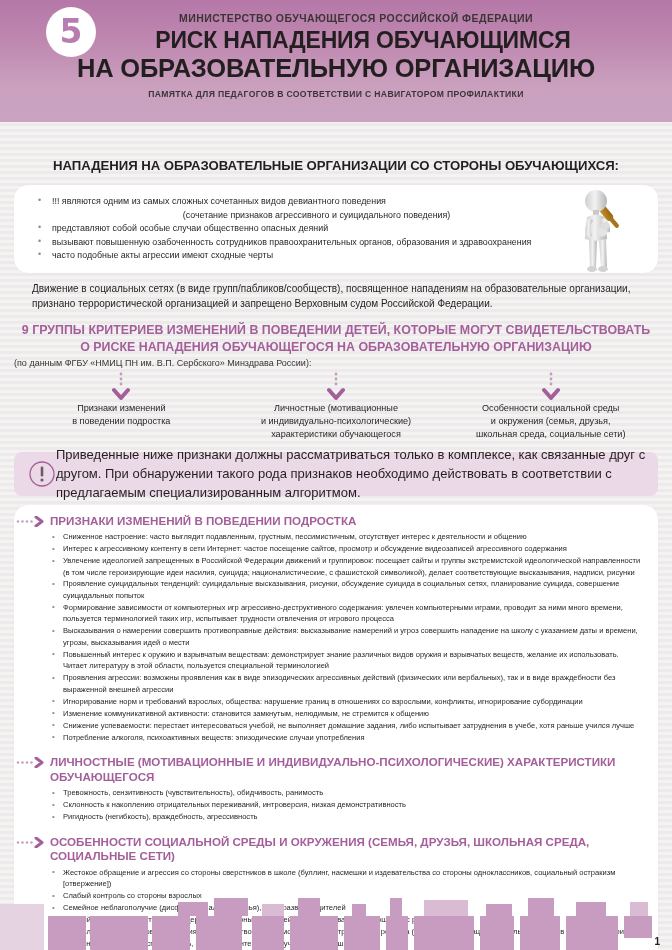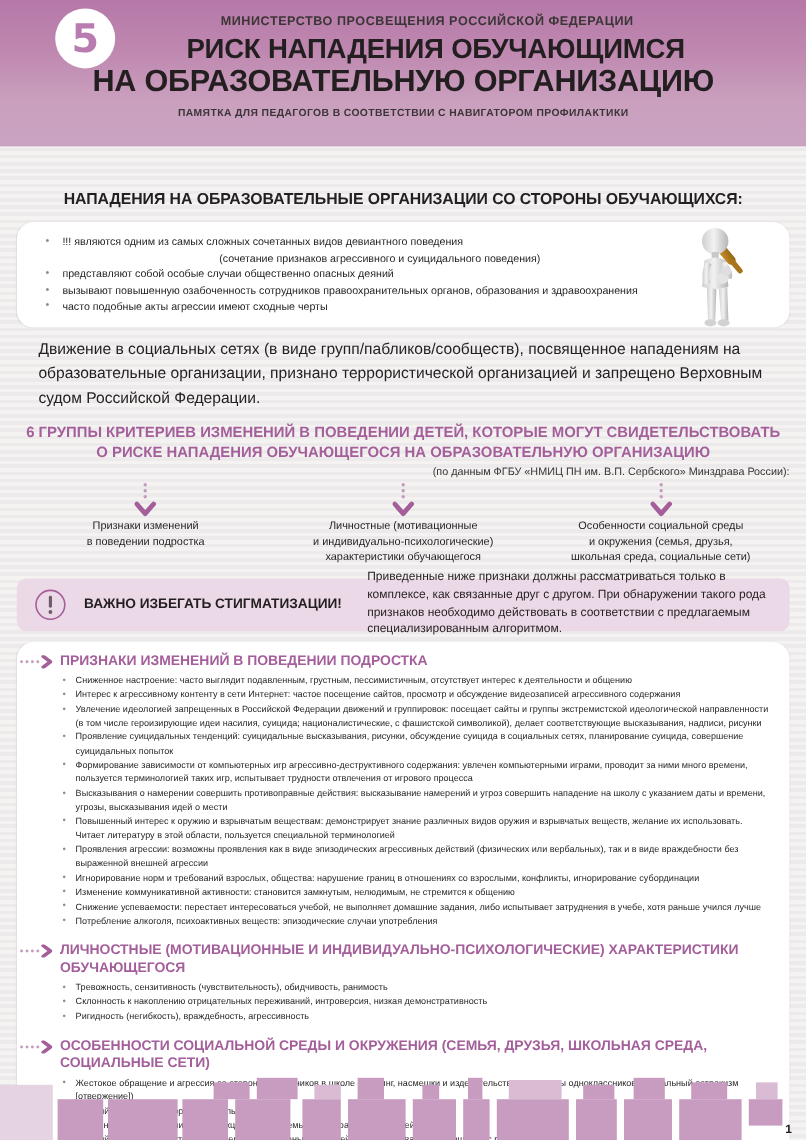--- a/index.html
+++ b/index.html
@@ -138,38 +138,38 @@
   
   .bat-figure {
     position: absolute;
     right: 26px;
     top: 2px;
     width: 58px;
     height: 92px;
   }
 
   .movement-note {
-    font-size: 13px;
+    font-size: 10px;
     color: #231f20;
     line-height: 1.58;
     margin-top: 8px;
     padding: 0 18px;
   }
 
   
   .criteria-title {
     text-align: center;
     font-size: 12.4px;
     font-weight: bold;
     color: #a45f9b;
     line-height: 1.32;
     margin-top: 10px;
   }
   .criteria-source {
-    text-align: right;
+    text-align: left;
     font-size: 9px;
     color: #3a3435;
     margin-top: 3px;
   }
 
   .cols {
     display: flex;
     margin-top: 4px;
   }
   .col { flex: 1; text-align: center; position: relative; padding-top: 30px; }
@@ -201,21 +201,21 @@
   }
   .excl-icon { width: 28px; height: 28px; flex: 0 0 28px; }
   .stigma-label {
     font-size: 11.4px;
     font-weight: bold;
     color: #231f20;
     margin-left: 14px;
     width: 236px;
   }
   .stigma-note {
-    font-size: 10px;
+    font-size: 13px;
     color: #231f20;
     line-height: 1.48;
     flex: 1;
   }
 
   
   .detail-card {
     margin-top: 9px;
     padding: 9px 14px 12px 36px;
   }
@@ -294,21 +294,21 @@
 </head>
 <body>
 
 <div class="page">
 
   <div class="header">
     <div class="logo-circle">
       <span class="logo-digit">5</span>
     </div>
     <div class="header-inner">
-      <div class="ministry">МИНИСТЕРСТВО ПРОСВЕЩЕНИЯ РОССИЙСКОЙ ФЕДЕРАЦИИ</div>
+      <div class="ministry">МИНИСТЕРСТВО ОБУЧАЮЩЕГОСЯ РОССИЙСКОЙ ФЕДЕРАЦИИ</div>
       <div class="main-title">РИСК НАПАДЕНИЯ ОБУЧАЮЩИМСЯ</div>
       <div class="main-title-2">НА ОБРАЗОВАТЕЛЬНУЮ ОРГАНИЗАЦИЮ</div>
       <div class="subtitle">ПАМЯТКА ДЛЯ ПЕДАГОГОВ В СООТВЕТСТВИИ С НАВИГАТОРОМ ПРОФИЛАКТИКИ</div>
     </div>
   </div>
 
   <div class="content">
 
     <div class="section-head">НАПАДЕНИЯ НА ОБРАЗОВАТЕЛЬНЫЕ ОРГАНИЗАЦИИ СО СТОРОНЫ ОБУЧАЮЩИХСЯ:</div>
 
@@ -356,21 +356,21 @@
         <path d="M25 54 l2 26 h6 l-1 -28 z" fill="url(#gBody)"></path>
 
         <ellipse cx="18" cy="82" rx="5" ry="3" fill="#d2d2d2"></ellipse>
         <ellipse cx="29" cy="82" rx="5" ry="3" fill="#d2d2d2"></ellipse>
       </svg>
     </div>
 
     <div class="movement-note">Движение в социальных сетях (в виде групп/пабликов/сообществ), посвященное нападениям на образовательные организации, признано террористической организацией и запрещено Верховным судом Российской Федерации.</div>
 
     <div class="criteria-title">
-      <div>6 ГРУППЫ КРИТЕРИЕВ ИЗМЕНЕНИЙ В ПОВЕДЕНИИ ДЕТЕЙ, КОТОРЫЕ МОГУТ СВИДЕТЕЛЬСТВОВАТЬ</div>
+      <div>9 ГРУППЫ КРИТЕРИЕВ ИЗМЕНЕНИЙ В ПОВЕДЕНИИ ДЕТЕЙ, КОТОРЫЕ МОГУТ СВИДЕТЕЛЬСТВОВАТЬ</div>
       <div>О РИСКЕ НАПАДЕНИЯ ОБУЧАЮЩЕГОСЯ НА ОБРАЗОВАТЕЛЬНУЮ ОРГАНИЗАЦИЮ</div>
     </div>
     <div class="criteria-source">(по данным ФГБУ «НМИЦ ПН им. В.П. Сербского» Минздрава России):</div>
 
     <div class="cols">
       <div class="col">
         <svg class="col-arrow" viewBox="0 0 18 30">
           <circle cx="9" cy="2" r="1.4" fill="#c39bbd"></circle>
           <circle cx="9" cy="7" r="1.4" fill="#c39bbd"></circle>
           <circle cx="9" cy="12" r="1.4" fill="#c39bbd"></circle>
@@ -402,21 +402,20 @@
 школьная среда, социальные сети)</div>
       </div>
     </div>
 
     <div class="stigma">
       <svg class="excl-icon" viewBox="0 0 28 28">
         <circle cx="14" cy="14" r="12" fill="none" stroke="#a45f9b" stroke-width="1.3"></circle>
         <rect x="12.7" y="6.5" width="2.6" height="10" rx="1.2" fill="#6d5a68"></rect>
         <circle cx="14" cy="20" r="1.6" fill="#6d5a68"></circle>
       </svg>
-      <div class="stigma-label">ВАЖНО ИЗБЕГАТЬ СТИГМАТИЗАЦИИ!</div>
       <div class="stigma-note">Приведенные ниже признаки должны рассматриваться только в комплексе, как связанные друг с другом. При обнаружении такого рода признаков необходимо действовать в соответствии с предлагаемым специализированным алгоритмом.</div>
     </div>
 
     <div class="white-card detail-card">
 
       <div class="cat-head">
         <svg class="cat-arrow" viewBox="0 0 30 11">
           <circle cx="2" cy="5.5" r="1.2" fill="#c39bbd"></circle>
           <circle cx="6.5" cy="5.5" r="1.2" fill="#c39bbd"></circle>
           <circle cx="11" cy="5.5" r="1.2" fill="#c39bbd"></circle>

